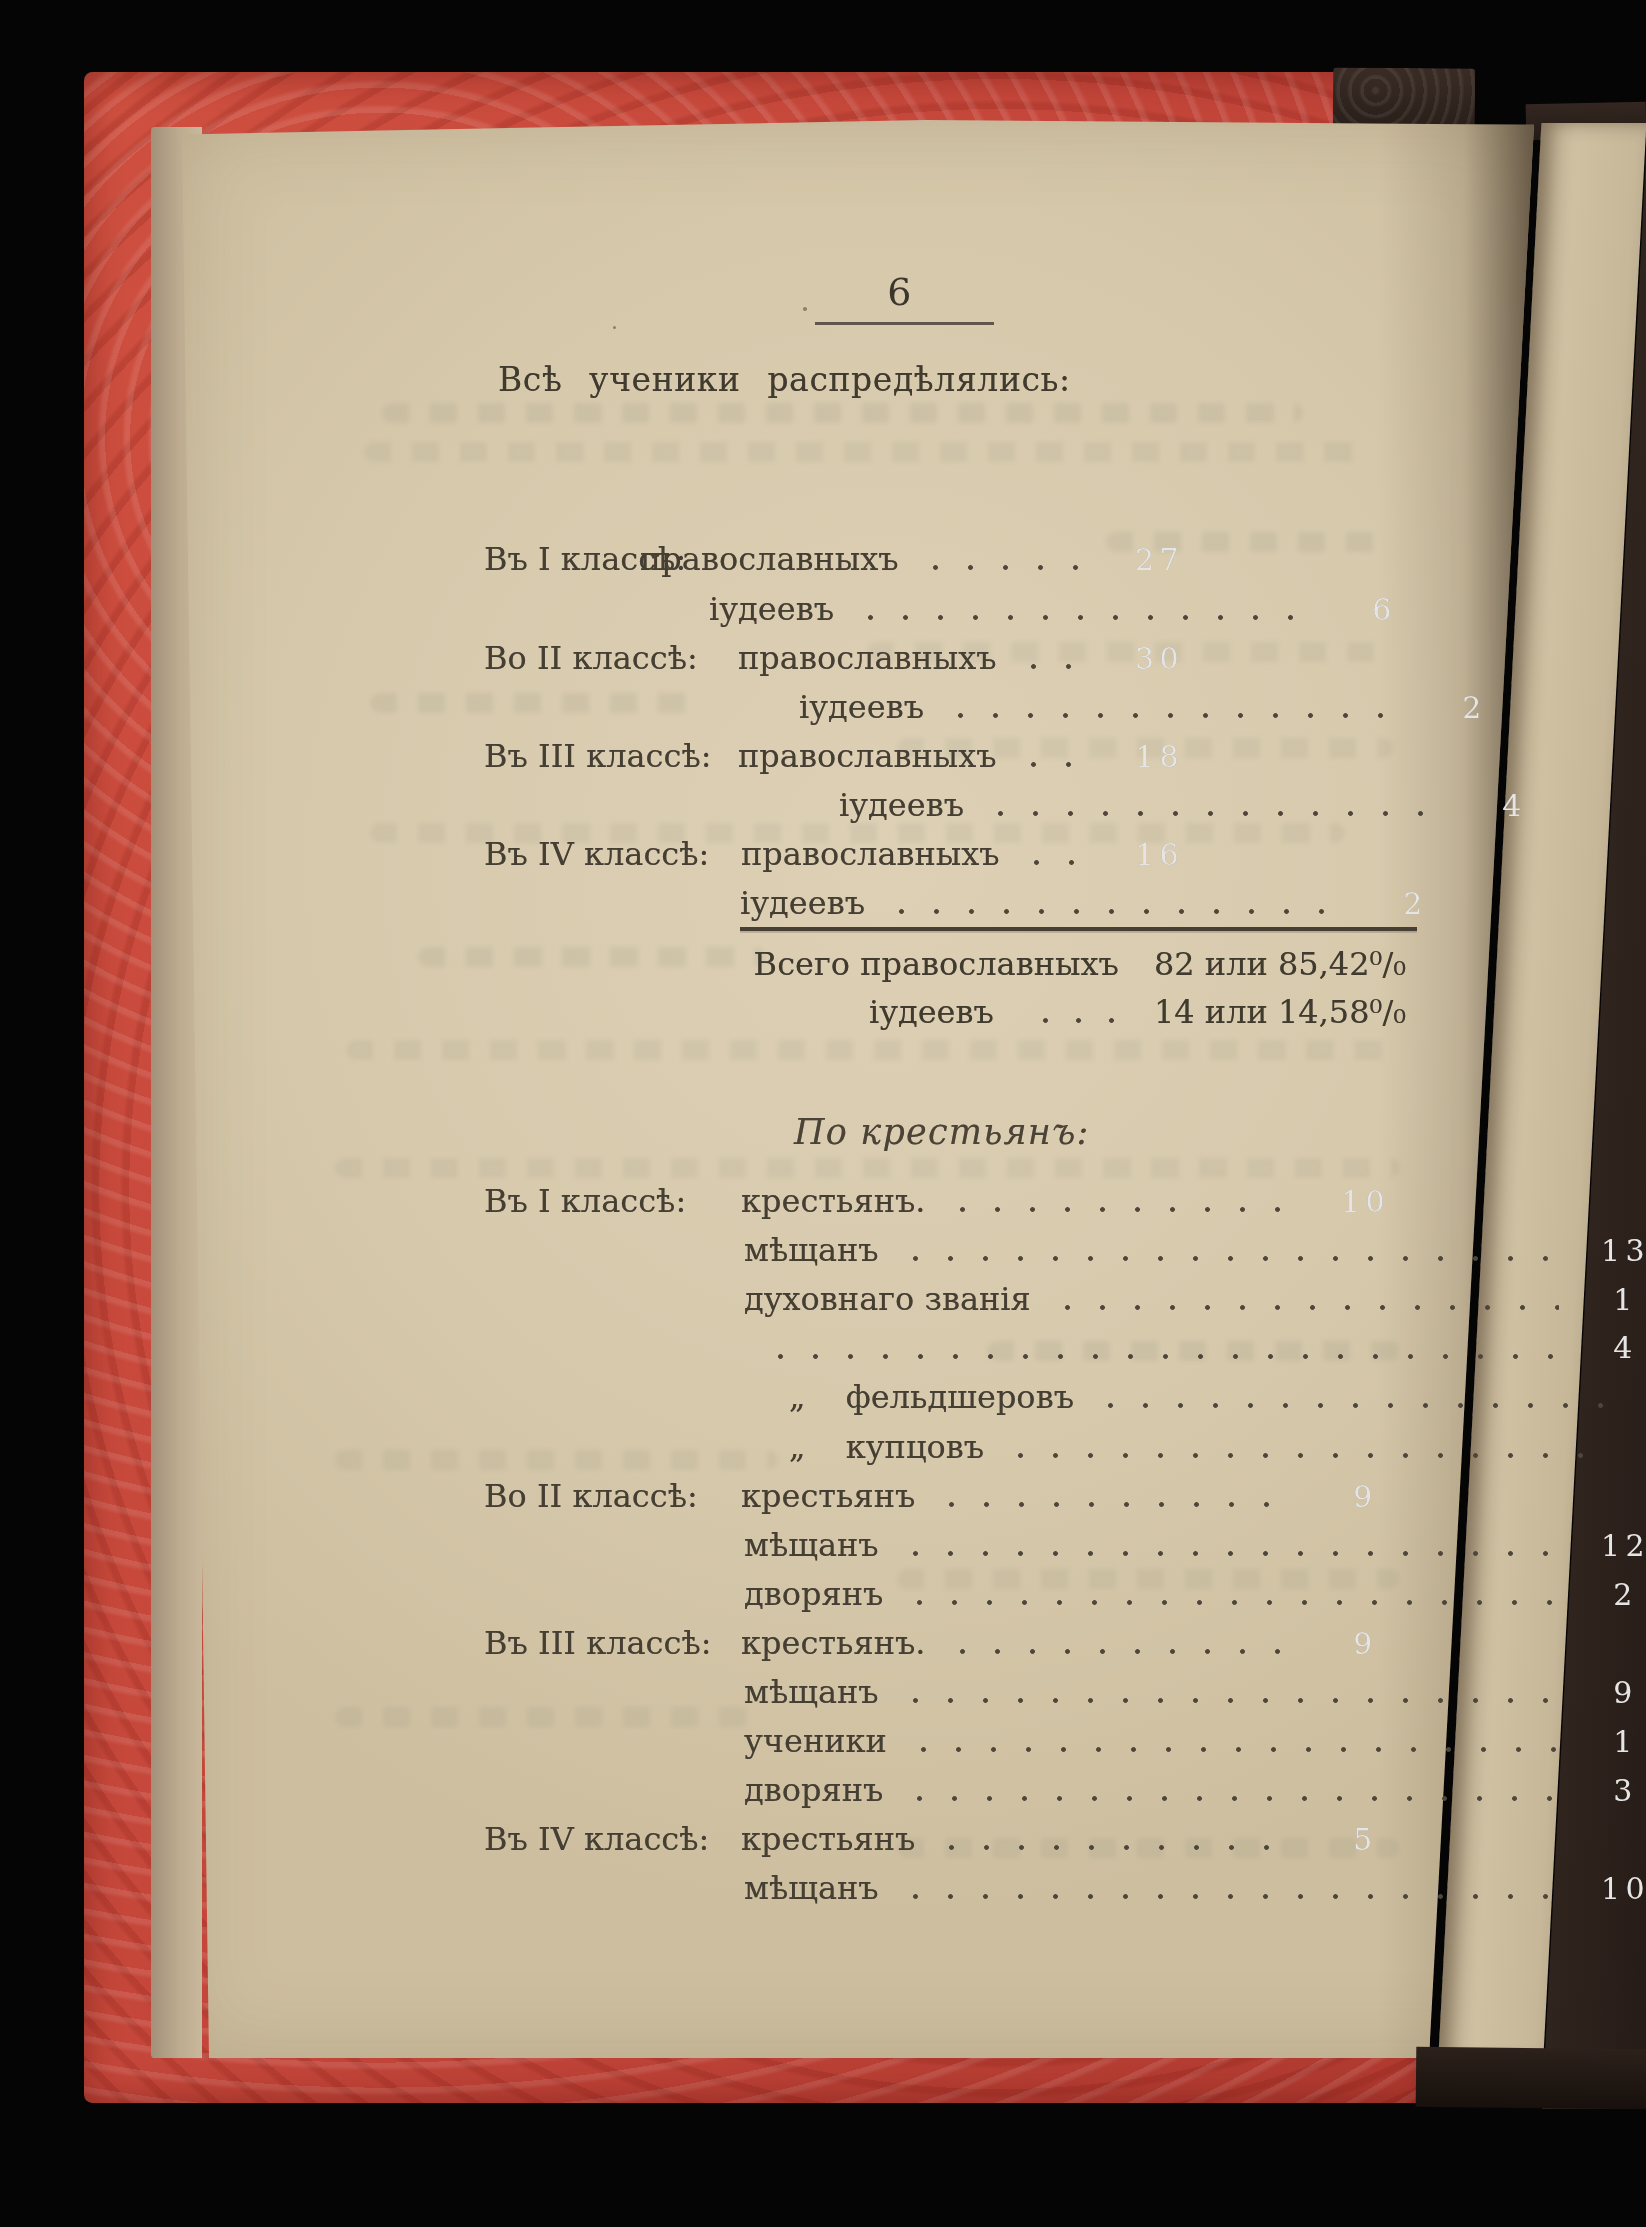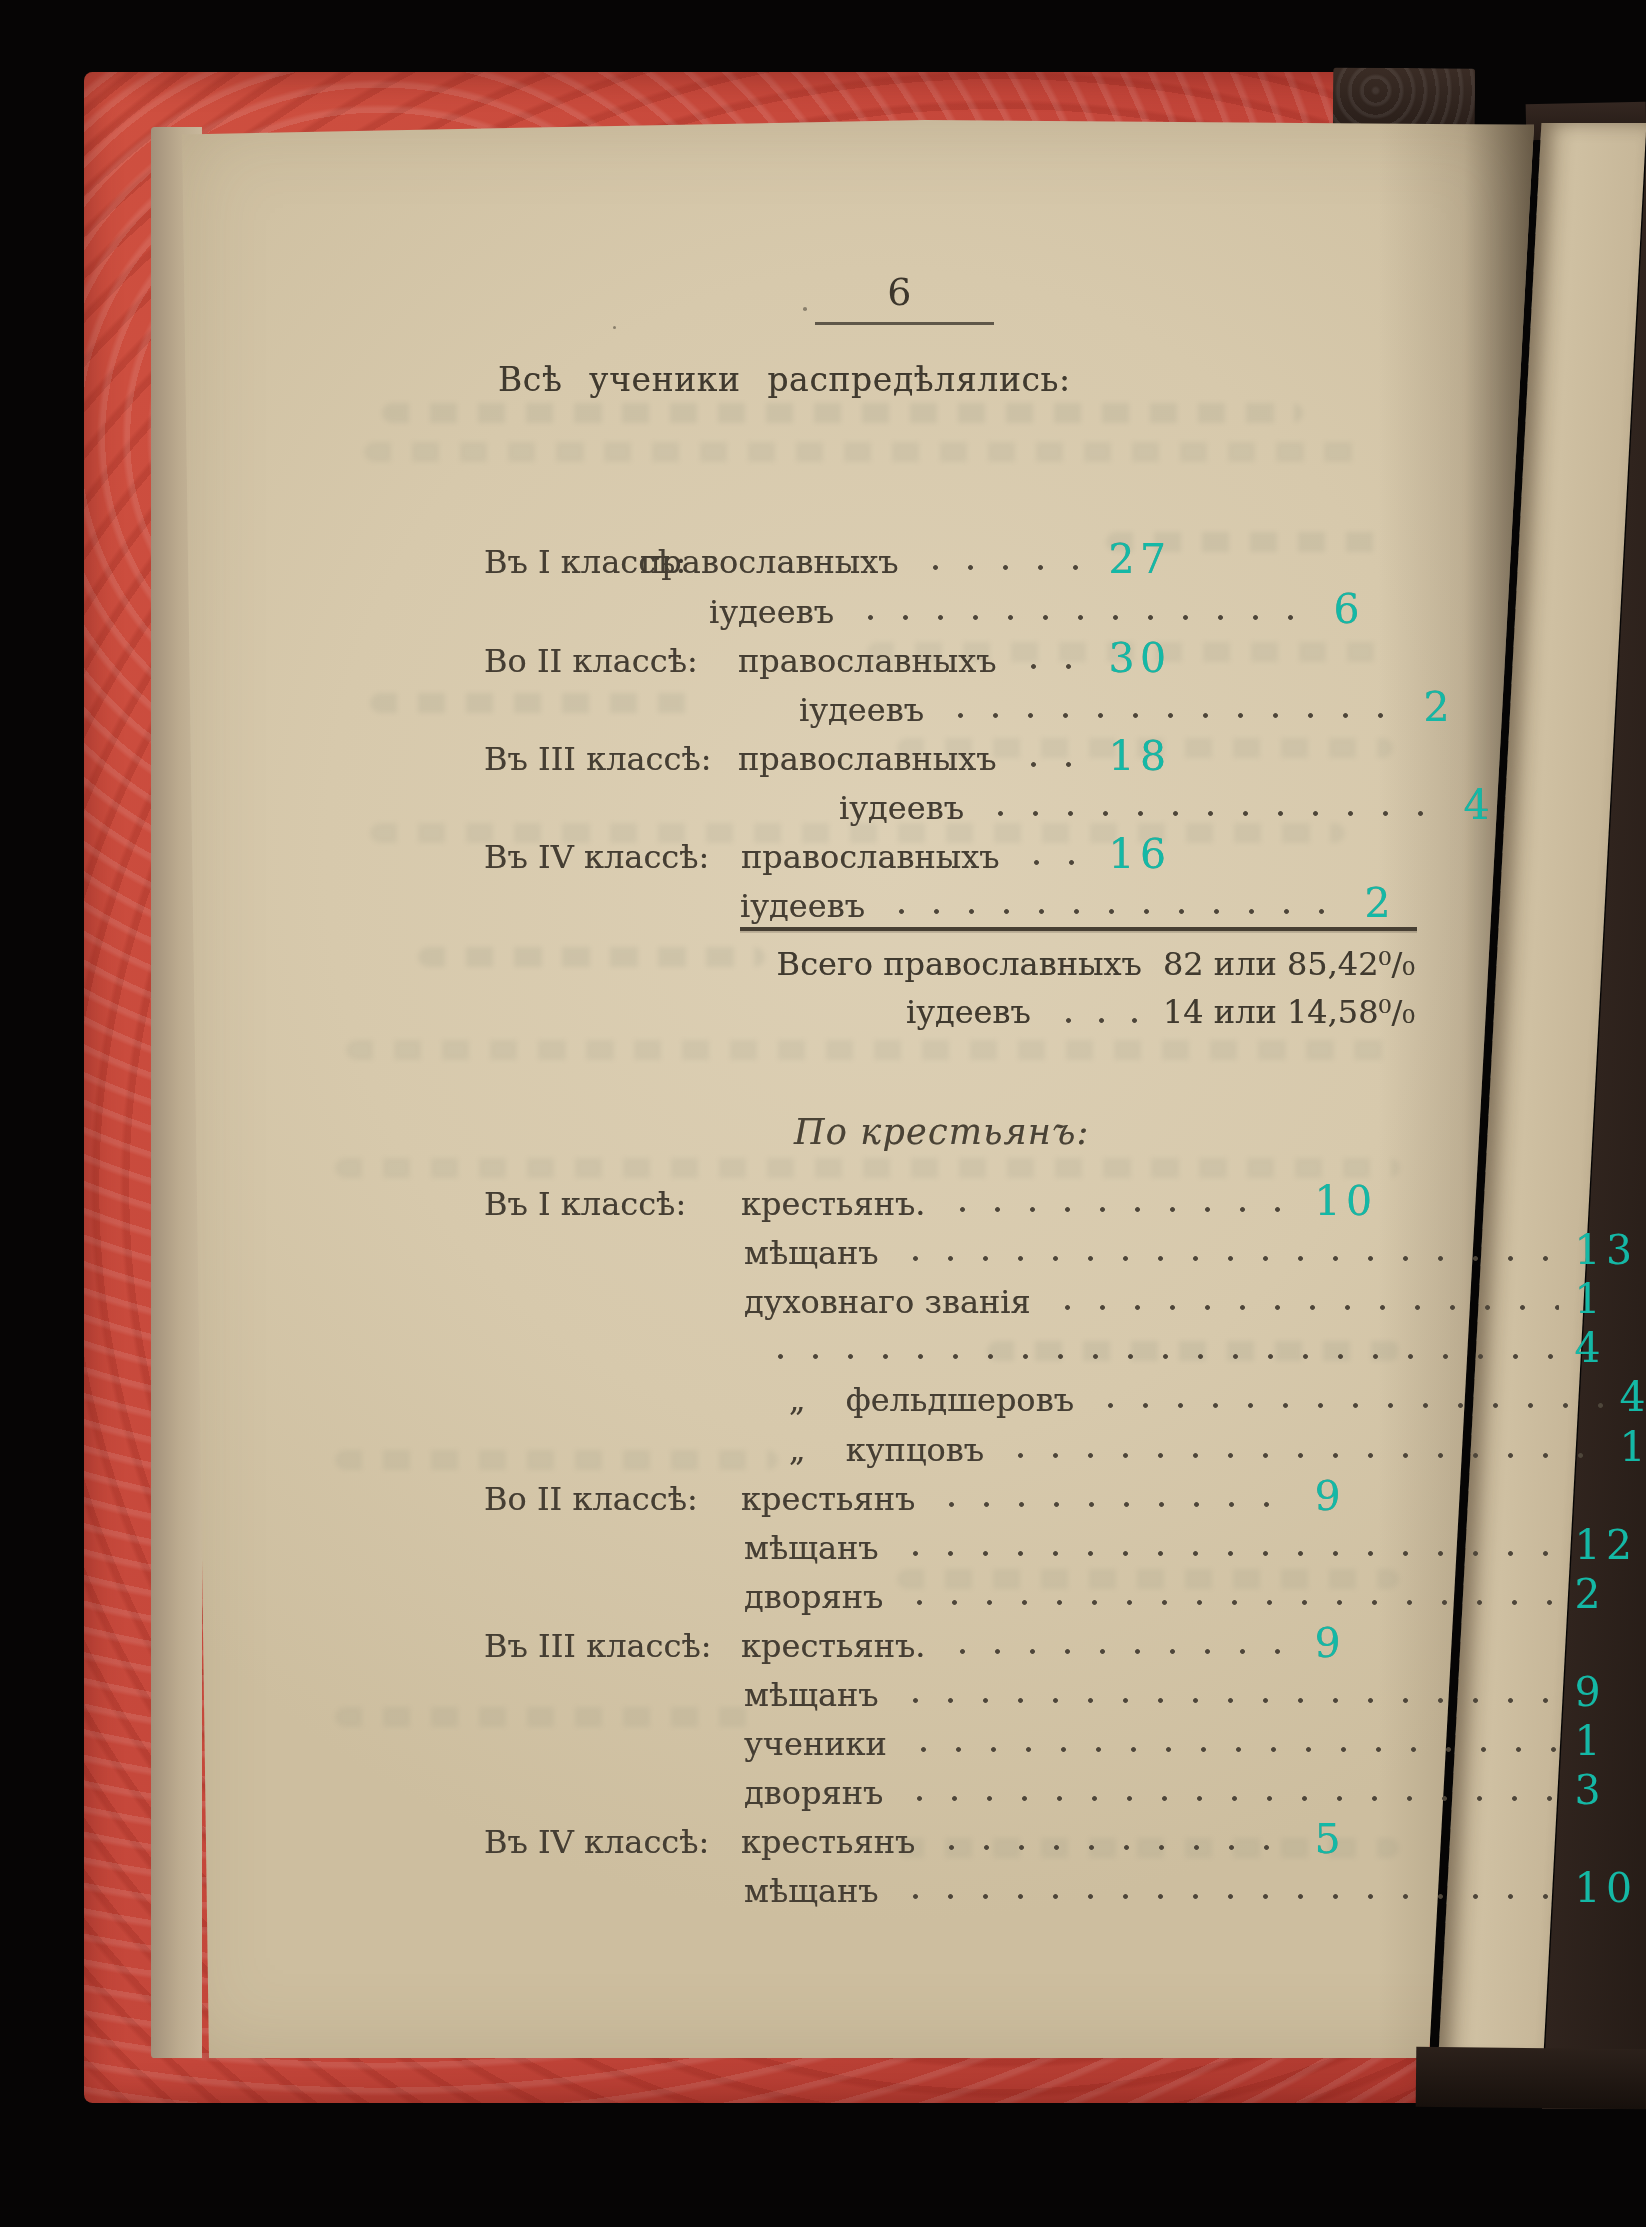--- a/index.html
+++ b/index.html
@@ -93,26 +93,26 @@
   .row.s2{width:927px;}
   .cls{display:inline-block;white-space:nowrap;}
   .cat{white-space:pre;}
   .cat.ditto{word-spacing:30px;}
   .dots{
     flex:1 1 auto;height:7.2px;align-self:flex-end;margin:0 15.6px 7.2px 19px;
     background-image:radial-gradient(circle, #4e463a 2px, rgba(78,70,58,0) 2.9px);
     background-size:35px 7.2px;background-repeat:repeat-x;background-position:0 50%;
   }
   .num{
-    width:102px;text-align:left;font-size:41px;letter-spacing:5.4px;margin-right:-5.4px;
-    color:#14b8a6;
+    width:102px;text-align:center;font-size:30px;letter-spacing:5.4px;margin-right:-5.4px;
+    color:#e5e5e5;
   }
   .totals-rule{position:absolute;left:558px;top:807px;width:677px;height:3.6px;background:#473f33;box-shadow:0 1.8px 0 rgba(71,63,51,.25);}
   .trow{
-    position:absolute;right:119px;display:flex;align-items:flex-start;gap:21px;
+    position:absolute;right:128px;display:flex;align-items:flex-start;gap:35px;
     font-size:32px;line-height:38px;height:38px;white-space:nowrap;color:#403a2f;
     text-shadow:0 0 0.6px rgba(64,58,47,.5);
   }
   .t1{top:825px;}
   .t2{top:873px;}
   .tdots{
     display:inline-block;width:90px;height:7.2px;align-self:flex-end;margin-bottom:7.2px;
     background-image:radial-gradient(circle, #4e463a 2px, rgba(78,70,58,0) 2.9px);
     background-size:33px 7.2px;background-repeat:repeat-x;background-position:0 50%;
   }

